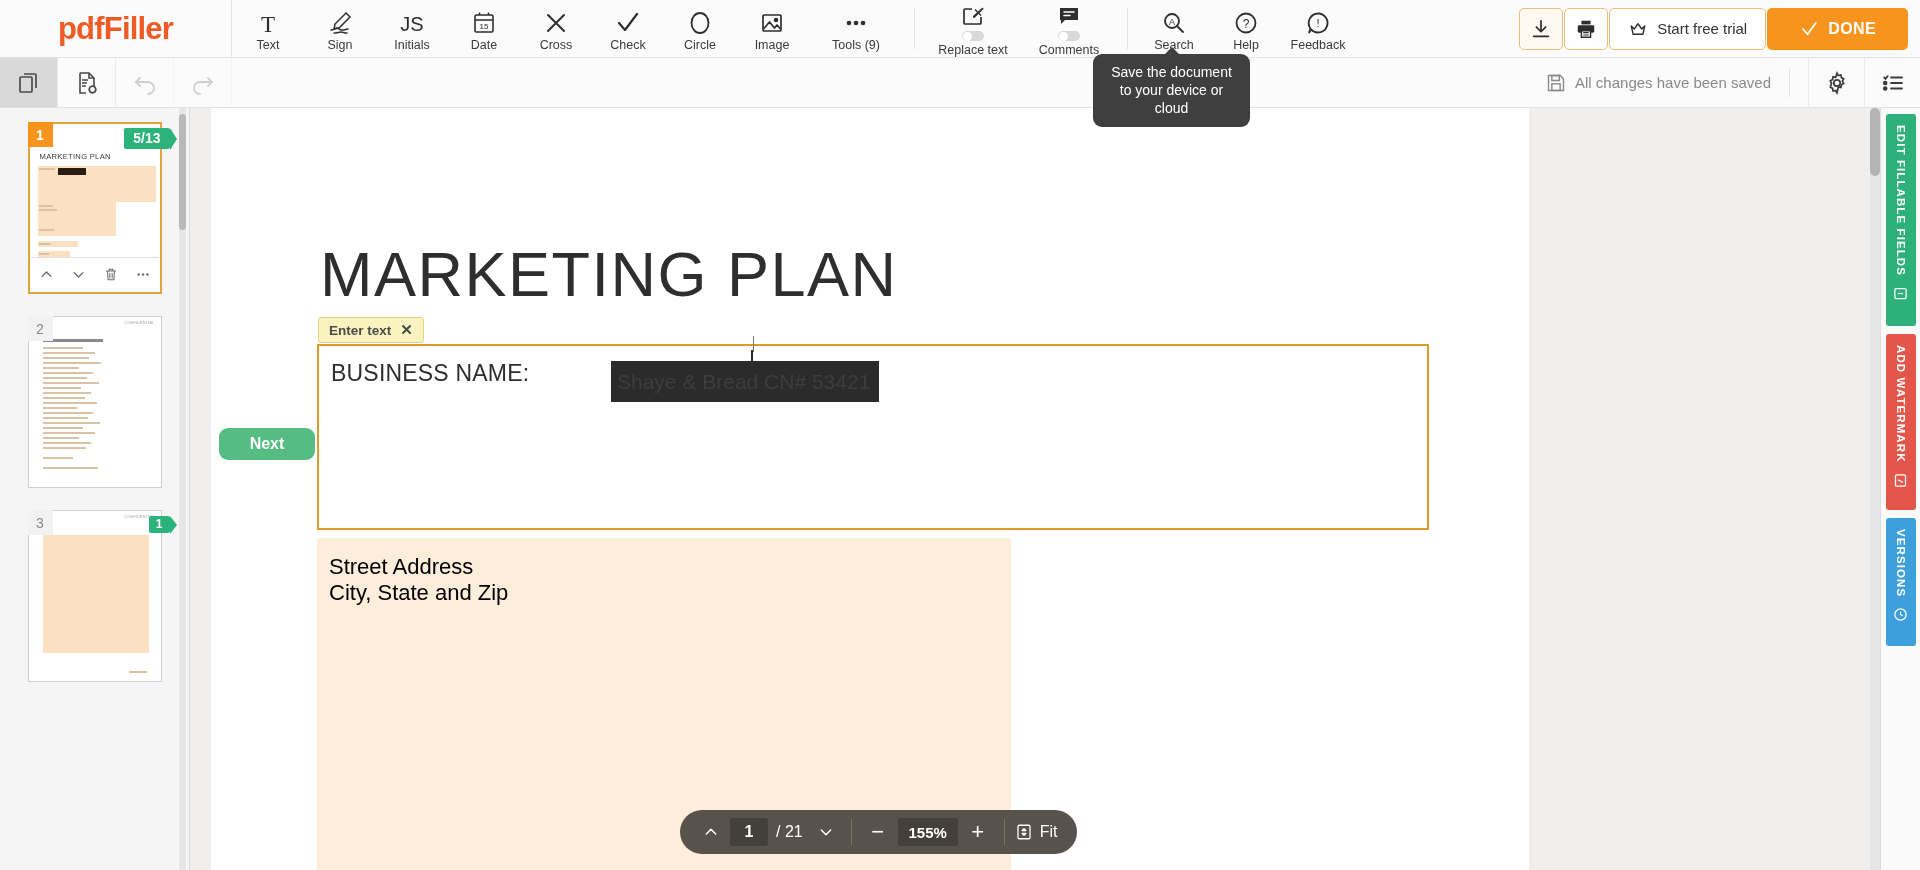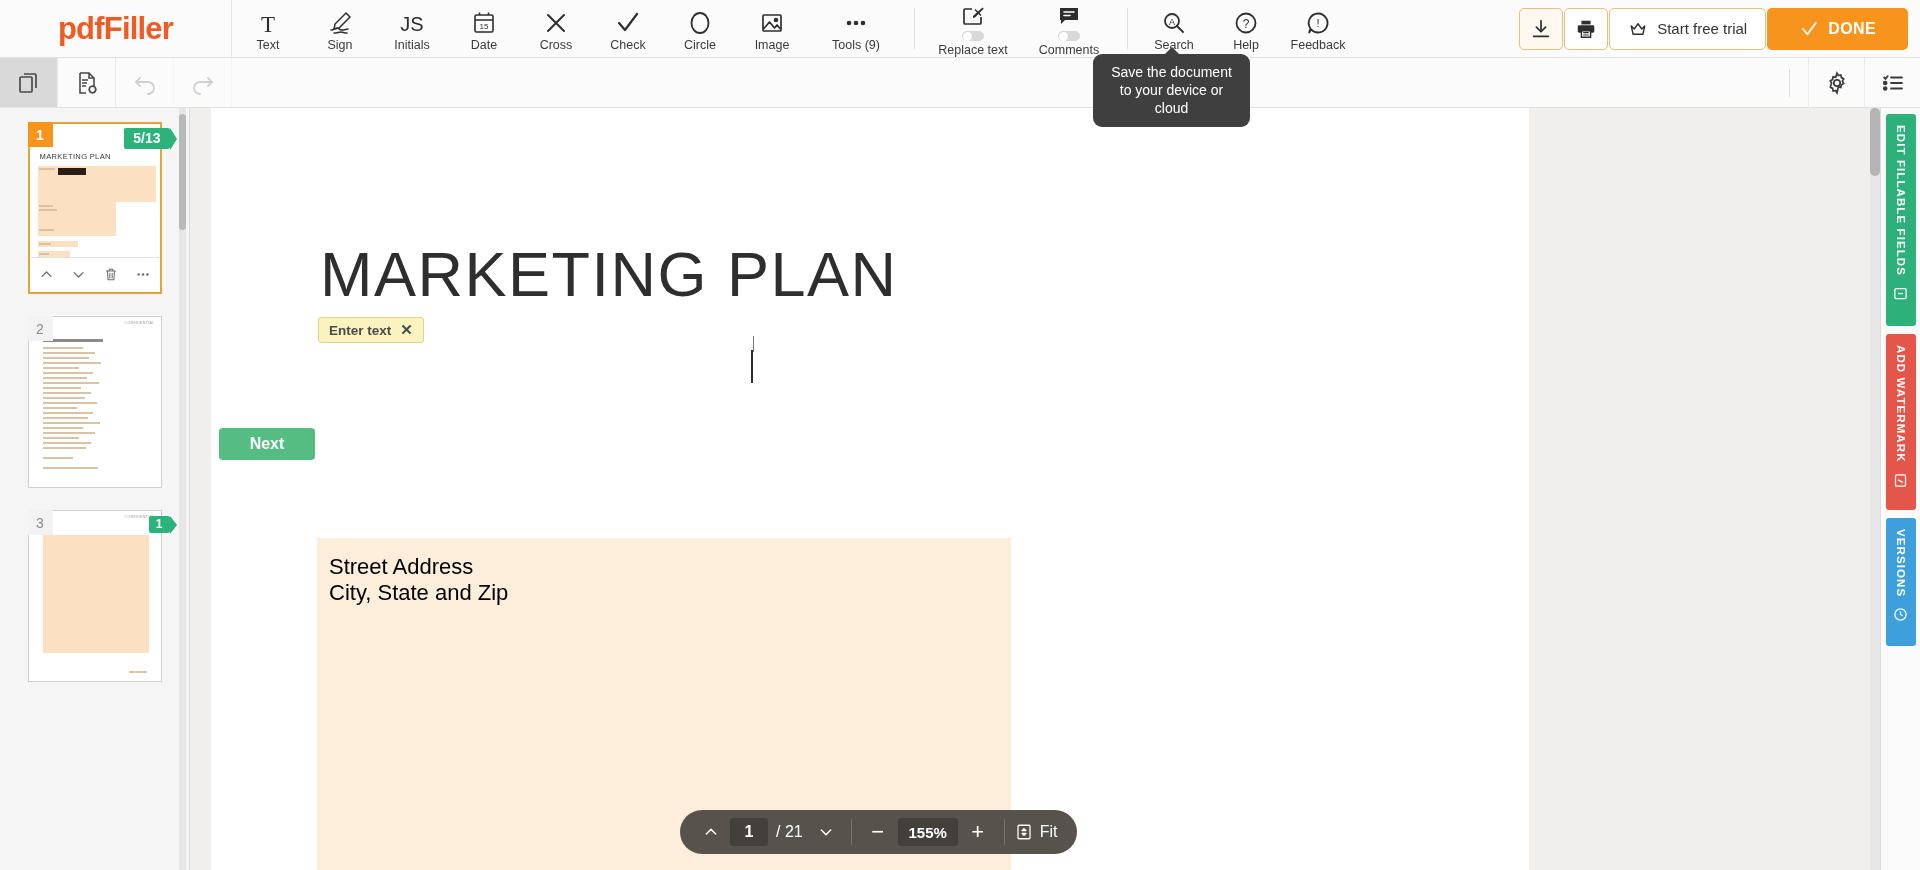--- a/index.html
+++ b/index.html
@@ -232,21 +232,21 @@
     width: 694px; height: 332px; background: #fdeddb;
   }
   .addr-text {
     position: absolute; left: 12px; top: 16px;
     font-size: 22px; color: #000000; line-height: 1.2;
   }
   .next-btn {
     position: absolute; left: 8px; top: 320px;
     width: 96px; height: 32px; background: #55bd81; color: #fff;
     display: flex; align-items: center; justify-content: center;
-    font-size: 16px; font-weight: bold; border-radius: 4px; cursor: pointer;
+    font-size: 16px; font-weight: bold; border-radius: 9px; cursor: pointer;
     z-index: 25;
   }
   .doc-scrolltrack {
     position: absolute; right: 0; top: 0; width: 10px; height: 762px; background: #e6e6e6;
   }
   .doc-scroll {
     position: absolute; right: 0; top: 0; width: 10px; height: 68px;
     background: #b4b4b4; border-radius: 5px;
   }
 
@@ -516,20 +516,28 @@
     </div>
     <div class="sb-btn disabled">
       <svg width="26" height="24" viewBox="0 0 26 24" fill="none" stroke="#8c8c8c" stroke-width="1.8" stroke-linecap="round">
         <path d="M18 7l4 4-4 4"></path>
           <path d="M22 11H10a6 6 0 000 12"></path>
       </svg>
     </div>
 
     <div class="sb-spacer"></div>
 
+    <div class="save-status">
+      <svg width="20" height="20" viewBox="0 0 24 24" fill="none" stroke="#8a8a8a" stroke-width="1.7">
+        <path d="M3 3h14l4 4v14H3z"></path>
+          <path d="M7 3h9v6H7z"></path>
+          <rect x="7" y="13" width="10" height="8"></rect>
+      </svg>
+      <span>All changes have been saved</span>
+    </div>
 
     <div class="vline"></div>
 
 
     <div class="sb-right-icon">
       <svg width="24" height="24" viewBox="0 0 24 24" fill="none" stroke="#3b3b3b" stroke-width="1.7">
         <circle cx="12" cy="12" r="3.2"></circle>
         <path d="M12 2.2l1.3 2.3 2.6-.5.5 2.6 2.3 1.3-1.3 2.3 1.3 2.3-2.3 1.3-.5 2.6-2.6-.5L12 21.8l-1.3-2.3-2.6.5-.5-2.6-2.3-1.3L6.6 12 5.3 9.7l2.3-1.3.5-2.6 2.6.5z"></path>
       </svg>
     </div>
@@ -646,20 +654,26 @@
   <div class="docarea">
     <div class="page">
 
       <div class="doc-title">MARKETING PLAN</div>
 
       <div class="tag-enter">
         <span>Enter text</span>
         <span class="tag-x">✕</span>
       </div>
 
+      <div class="biz-field">
+        <span class="biz-label">BUSINESS NAME:</span>
+        <span class="sel-text">
+          <span>Shaye &amp; Bread CN# 53421</span>
+        </span>
+      </div>
       <div class="caret"></div>
       <div class="tip-caret"></div>
 
       <div class="addr-block">
         <div class="addr-text">
           <div>Street Address</div>
           <div>City, State and Zip</div>
         </div>
       </div>
 

